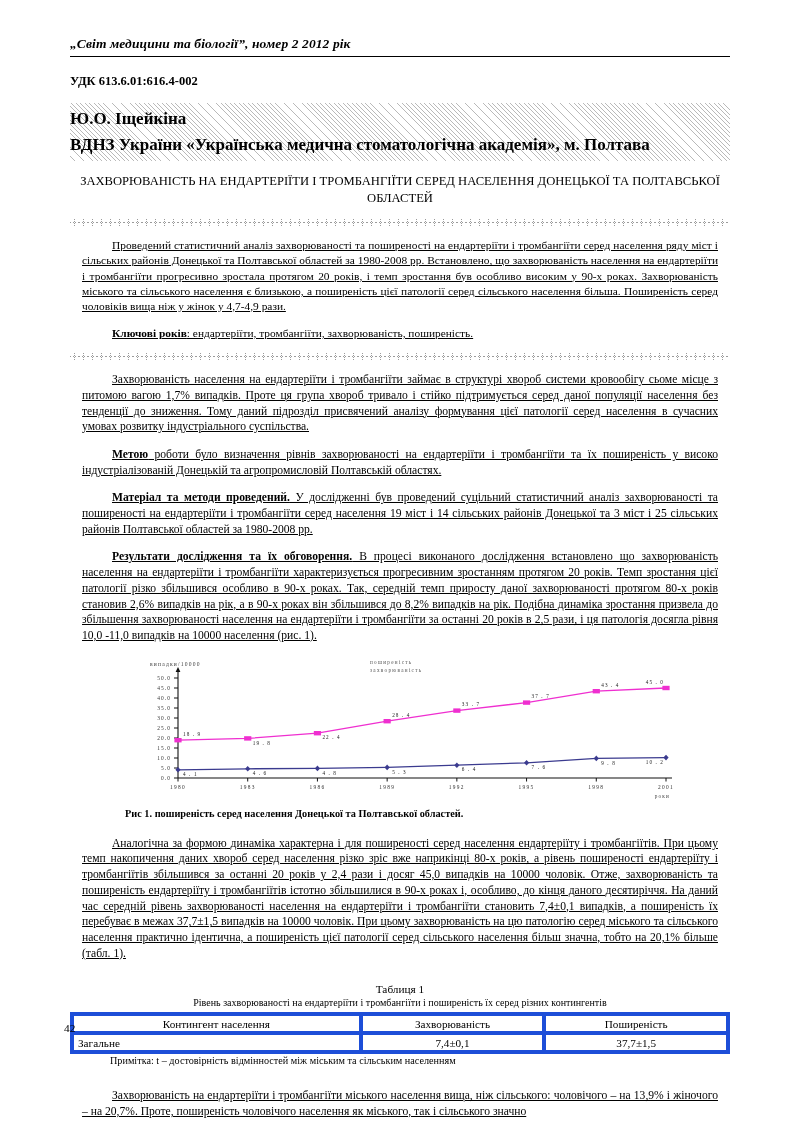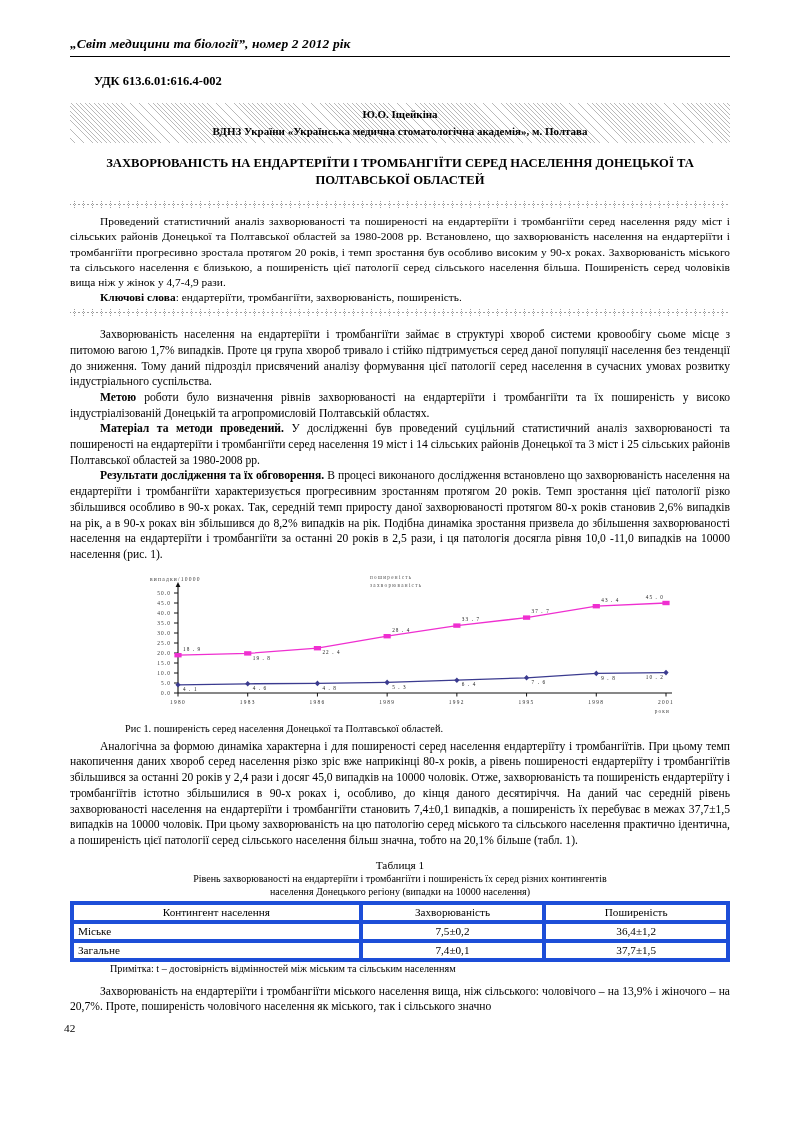--- a/index.html
+++ b/index.html
@@ -32,69 +32,69 @@
   .head-rule {
     border-bottom: 1.6px solid #000;
     margin-bottom: 17px;
   }
 
   
   .udk {
     font-weight: bold;
     font-size: 12.5px;
     margin-bottom: 14px;
-    margin-left: 24px;
   }
 
   
   .author-band {
-    text-align: center;
+    text-align: left;
     font-weight: bold;
-    font-size: 11px;
+    font-size: 17px;
     line-height: 1.5;
     padding: 3px 0 4px 0;
     background-image: repeating-linear-gradient(
         45deg,
         #b9b9b9 0px, #b9b9b9 0.6px,
         #ffffff 0.6px, #ffffff 3.2px);
     margin-bottom: 12px;
   }
   .author-band .author-name { display: block; }
   .author-band .author-affil { display: block; }
 
   
   .art-title {
     text-align: center;
-    font-weight: bold;
+    font-weight: normal;
     font-size: 12.6px;
     line-height: 1.32;
     margin: 0 0 13px 0;
   }
 
   
   .wavy {
     height: 7px;
     background-image:
       radial-gradient(circle at 2.25px 5.5px, transparent 2.3px, #7a7a7a 2.35px, #7a7a7a 2.9px, transparent 2.95px),
       radial-gradient(circle at 6.75px 1.5px, transparent 2.3px, #7a7a7a 2.35px, #7a7a7a 2.9px, transparent 2.95px);
     background-size: 9px 7px;
     background-repeat: repeat-x;
     opacity: 0.75;
   }
   .wavy.top { margin-bottom: 6px; }
   .wavy.bot { margin-top: 4px; margin-bottom: 11px; }
 
   
   p.body {
-    margin: 0;
+    margin: 12px;
     font-size: 11.6px;
     line-height: 1.355;
     text-align: justify;
     text-indent: 30px;
     hyphens: none;
+    text-decoration: underline;
   }
   p.body.abs { font-size: 11.4px; line-height: 1.33; }
   .bld { font-weight: bold; }
 
   .block-gap { height: 10px; }
   .small-gap { height: 5px; }
 
   
   .figure-wrap {
     margin: 8px 0 0 0;
@@ -106,20 +106,21 @@
     width: 560px;
     height: 150px;
     margin: 0 auto;
     font-family: "Liberation Serif", "DejaVu Serif", serif;
   }
   .chart svg { display: block; }
   .fig-caption {
     font-size: 10.3px;
     margin: 2px 0 0 0;
     padding-left: 55px;
+    font-weight: bold;
   }
 
   
   .table-num {
     text-align: center;
     font-size: 11.3px;
     margin: 0 0 1px 0;
   }
   .table-title {
     text-align: center;
@@ -168,21 +169,21 @@
   <div class="author-band">
     <span class="author-name">Ю.О. Іщейкіна</span>
     <span class="author-affil">ВДНЗ України «Українська медична стоматологічна академія», м. Полтава</span>
   </div>
 
   <div class="art-title">ЗАХВОРЮВАНІСТЬ НА ЕНДАРТЕРІЇТИ І ТРОМБАНГІЇТИ СЕРЕД НАСЕЛЕННЯ ДОНЕЦЬКОЇ ТА ПОЛТАВСЬКОЇ ОБЛАСТЕЙ</div>
 
   <div class="wavy top"></div>
   <p class="body abs">Проведений статистичний аналіз захворюваності та поширеності на ендартеріїти і тромбангіїти серед населення ряду міст і сільських районів Донецької та Полтавської областей за 1980-2008 рр. Встановлено, що захворюваність населення на ендартеріїти і тромбангіїти прогресивно зростала протягом 20 років, і темп зростання був особливо високим у 90-х роках. Захворюваність міського та сільського населення є близькою, а поширеність цієї патології серед сільського населення більша. Поширеність серед чоловіків вища ніж у жінок у 4,7-4,9 рази.</p>
   <p class="body abs">
-    <span class="bld">Ключові слова</span><span>: ендартеріїти, тромбангіїти, захворюваність, поширеність.</span>
+    <span class="bld">Ключові років</span><span>: ендартеріїти, тромбангіїти, захворюваність, поширеність.</span>
   </p>
   <div class="wavy bot"></div>
 
   <p class="body">Захворюваність населення на ендартеріїти і тромбангіїти займає в структурі хвороб системи кровообігу сьоме місце з питомою вагою 1,7% випадків.  Проте ця група хвороб тривало і стійко підтримується серед даної популяції населення без тенденції до зниження.  Тому даний підрозділ присвячений аналізу формування цієї патології серед населення в сучасних умовах розвитку індустріального суспільства.</p>
   <p class="body">
     <span class="bld">Метою</span><span> роботи було визначення рівнів захворюваності на ендартеріїти і тромбангіїти та їх поширеність у високо індустріалізованій Донецькій та агропромисловій Полтавській областях.</span>
   </p>
   <p class="body">
     <span class="bld">Матеріал та методи проведений.</span><span> У дослідженні був проведений суцільний статистичний аналіз захворюваності та поширеності на ендартеріїти і тромбангіїти серед населення 19 міст і 14 сільських районів Донецької та 3 міст і 25 сільських районів Полтавської областей за 1980-2008 рр.</span>
   </p>
@@ -279,37 +280,31 @@
 
   <div class="small-gap"></div>
 
   <p class="body">Аналогічна за формою динаміка характерна і для поширеності серед населення ендартеріїту і тромбангіїтів.  При цьому темп накопичення даних хвороб серед населення різко зріс вже наприкінці 80-х років, а рівень поширеності ендартеріїту і тромбангіїтів збільшився за останні 20 років у 2,4 рази і досяг 45,0 випадків на 10000 чоловік.   Отже, захворюваність та поширеність ендартеріїту і тромбангіїтів істотно збільшилися в 90-х роках і, особливо, до кінця даного десятиріччя.   На даний час середній рівень захворюваності населення на ендартеріїти і тромбангіїти становить 7,4±0,1 випадків, а поширеність їх перебуває в межах 37,7±1,5 випадків на 10000 чоловік.  При цьому захворюваність на цю патологію серед міського та сільського населення практично ідентична, а поширеність цієї патології серед сільського населення більш значна, тобто на 20,1% більше (табл. 1).</p>
 
   <div class="block-gap"></div>
 
   <div class="table-num">Таблиця 1</div>
   <div class="table-title">
     <span>Рівень захворюваності на ендартеріїти і тромбангіїти і  поширеність їх серед різних контингентів</span><br>
-    <span>населення Донецького регіону  (випадки на 10000 населення)</span>
   </div>
   <table class="data">
     <thead>
       <tr>
         <th style="width:44%">Контингент населення</th>
         <th style="width:28%">Захворюваність</th>
         <th style="width:28%">Поширеність</th>
       </tr>
     </thead>
     <tbody>
       <tr>
-        <td class="contingent">Міське</td>
-        <td class="num">7,5±0,2</td>
-        <td class="num">36,4±1,2</td>
-      </tr>
-      <tr>
         <td class="contingent">Загальне</td>
         <td class="num">7,4±0,1</td>
         <td class="num">37,7±1,5</td>
       </tr>
     </tbody>
   </table>
   <p class="table-note">Примітка: t – достовірність відмінностей між міським та сільським населенням</p>
 
   <div class="block-gap"></div>
 

